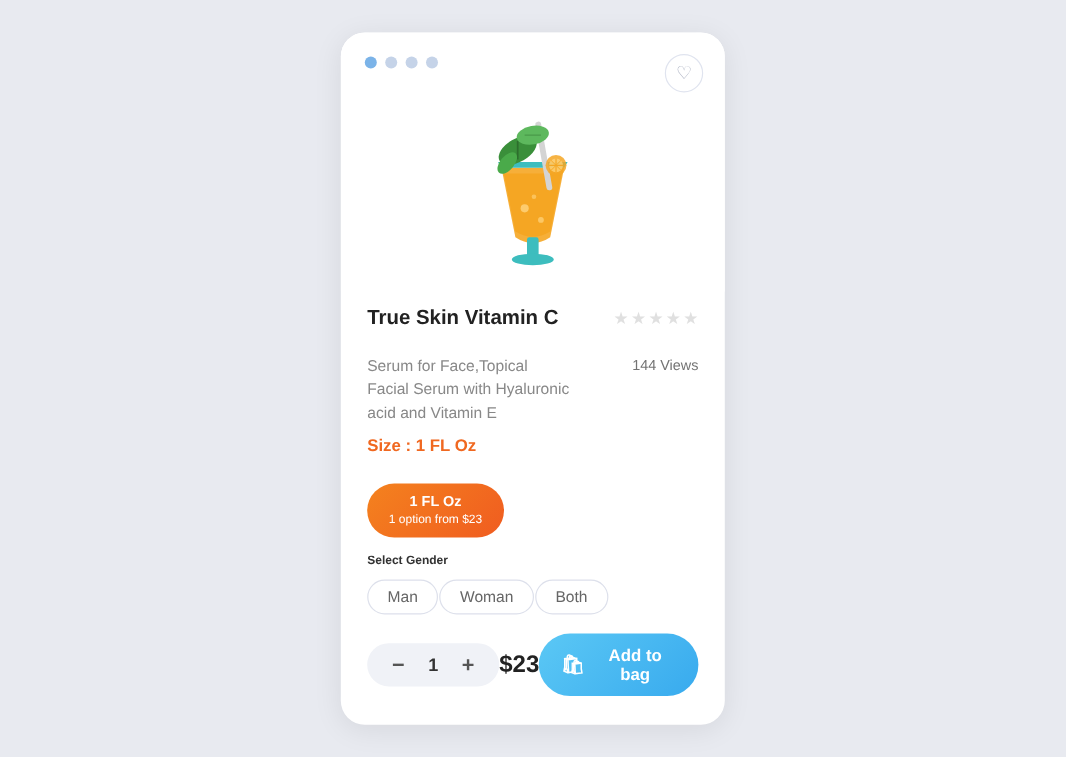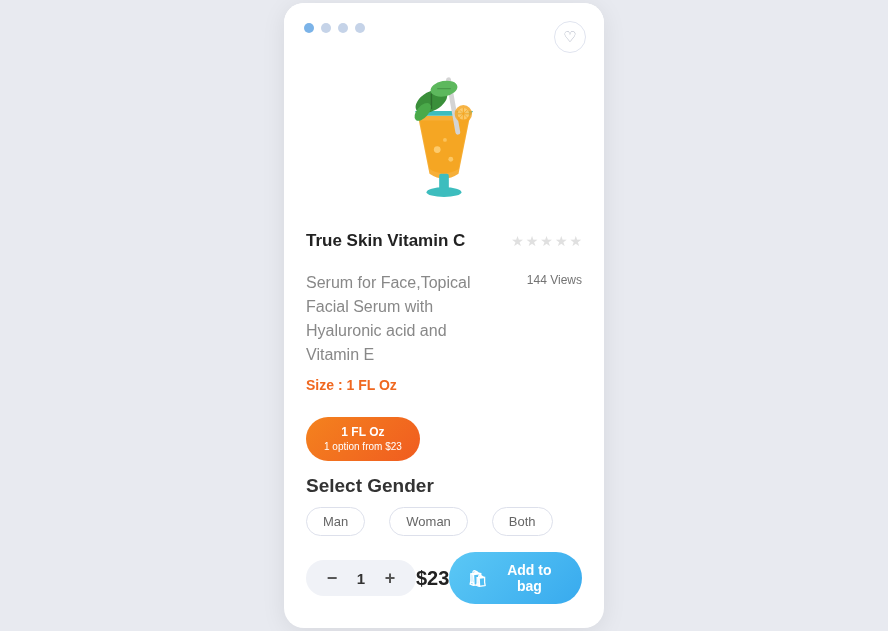--- a/index.html
+++ b/index.html
@@ -115,21 +115,21 @@
     }
 
     .subtitle-row {
       display: flex;
       align-items: flex-start;
       justify-content: space-between;
       margin-bottom: 10px;
     }
 
     .product-desc {
-      font-size: 16px;
+      font-size: 13px;
       color: #888;
       line-height: 1.5;
       max-width: 170px;
     }
 
     .views-link {
       font-size: 12px;
       color: #737373;
       white-space: nowrap;
       margin-left: 8px;
@@ -169,29 +169,29 @@
       background: linear-gradient(135deg, #f4821e 0%, #f05c20 100%);
       color: #fff;
     }
 
     .size-btn.inactive {
       background: #f0f2f7;
       color: #888;
     }
 
     .gender-label {
-      font-size: 19px;
+      font-size: 10px;
       font-weight: 600;
       color: #333;
       margin-bottom: 10px;
     }
 
     .gender-options {
       display: flex;
-      gap: 24px;
+      gap: 1px;
       margin-bottom: 16px;
     }
 
     .gender-btn {
       border-radius: 25px;
       border: 1.5px solid #dde0eb;
       background: #fff;
       color: #666;
       padding: 6px 16px;
       font-size: 13px;

